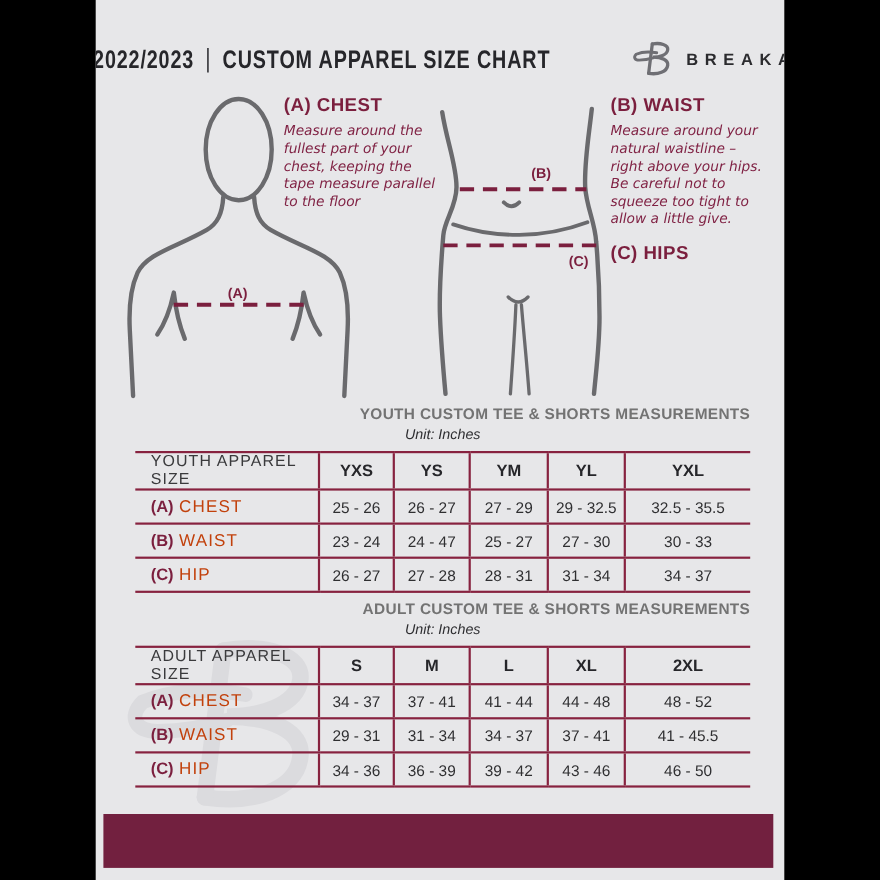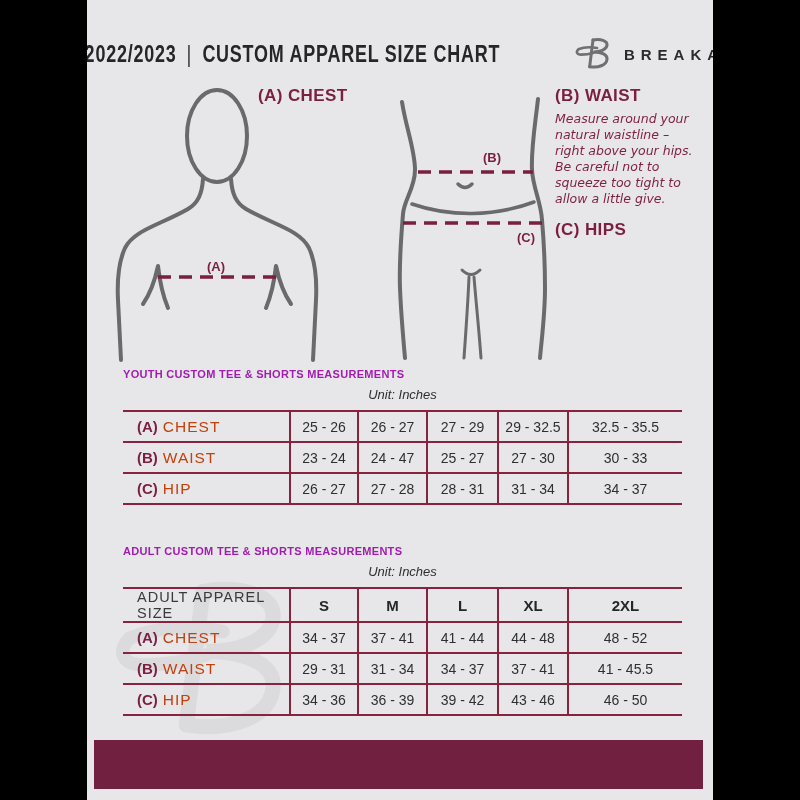--- a/index.html
+++ b/index.html
@@ -17,22 +17,22 @@
   .logomark{width:40px;height:36px;color:#6f6f74;}
   .brandname{font-weight:700;font-size:15px;letter-spacing:6px;color:#2b2b2e;white-space:nowrap;}
 
   
   .fig{position:absolute;z-index:1;}
   .guide-head{position:absolute;font-weight:700;font-size:17px;letter-spacing:.4px;color:#7b1f3e;z-index:2;}
   .guide-text{position:absolute;font-family:"DejaVu Sans",sans-serif;font-style:italic;font-size:12.5px;
               line-height:16px;color:#802244;white-space:pre;z-index:2;}
 
   
-  .sect-title{position:absolute;left:36px;width:559px;text-align:left;font-weight:700;
-              font-size:11px;letter-spacing:.3px;color:#a21caf;z-index:2;}
+  .sect-title{position:absolute;left:36px;width:559px;text-align:right;font-weight:700;
+              font-size:14px;letter-spacing:.3px;color:#737373;z-index:2;}
   .sect-unit{position:absolute;left:36px;width:559px;text-align:center;font-style:italic;
              font-size:13px;color:#2e2e31;z-index:2;}
 
   
   table.sizetable{position:absolute;left:36px;width:559px;border-collapse:collapse;
                   table-layout:fixed;z-index:2;}
   .sizetable td{border-top:2px solid #87223f;border-bottom:2px solid #87223f;
                 font-size:14px;color:#2f2f31;text-align:center;padding:0;}
   .sizetable td + td{border-left:2px solid #87223f;}
   .sizetable tr{height:31px;}
@@ -106,20 +106,25 @@
         <path d="M 72,180 Q 81,189 90,180" stroke-width="3"></path>
         <path d="M 79,187 C 78,212 76,240 74,268 M 84,187 C 86,212 89,240 91,268" stroke-width="3"></path>
       </g>
       <line x1="28" y1="82" x2="143" y2="82" stroke="#7b1f3e" stroke-width="3.5" stroke-dasharray="13 8"></line>
       <line x1="13" y1="133" x2="156" y2="133" stroke="#7b1f3e" stroke-width="3.5" stroke-dasharray="13 8"></line>
       <text x="102" y="72" text-anchor="middle" font-size="13" font-weight="bold" fill="#7b1f3e">(B)</text>
       <text x="136" y="152" text-anchor="middle" font-size="13" font-weight="bold" fill="#7b1f3e">(C)</text>
     </svg>
 
     <div class="guide-head" style="left:171px;top:86px">(A) CHEST</div>
+    <div class="guide-text" style="left:171px;top:111px">Measure around the
+fullest part of your
+chest, keeping the
+tape measure parallel
+to the floor</div>
     <div class="guide-head" style="left:468px;top:86px">(B) WAIST</div>
     <div class="guide-text" style="left:468px;top:111px">Measure around your
 natural waistline –
 right above your hips.
 Be careful not to
 squeeze too tight to
 allow a little give.</div>
     <div class="guide-head" style="left:468px;top:220px">(C) HIPS</div>
 
     <div class="sect-title" style="top:368px">YOUTH CUSTOM TEE &amp; SHORTS MEASUREMENTS</div>
@@ -127,20 +132,28 @@
     <table class="sizetable" style="top:410px">
       <colgroup>
           <col style="width:167px">
           <col style="width:68px">
           <col style="width:69px">
           <col style="width:71px">
           <col style="width:70px">
           <col style="width:114px">
         </colgroup>
       <tbody>
+          <tr class="head">
+        <td class="lbl">YOUTH APPAREL SIZE</td>
+        <td class="sz">YXS</td>
+        <td class="sz">YS</td>
+        <td class="sz">YM</td>
+        <td class="sz">YL</td>
+        <td class="sz">YXL</td>
+      </tr>
       <tr>
         <td class="lbl"><span class="pfx">(A)</span><span class="rowname">CHEST</span></td>
         <td>25 - 26</td>
         <td>26 - 27</td>
         <td>27 - 29</td>
         <td>29 - 32.5</td>
         <td>32.5 - 35.5</td>
       </tr>
       <tr>
         <td class="lbl"><span class="pfx">(B)</span><span class="rowname">WAIST</span></td>

